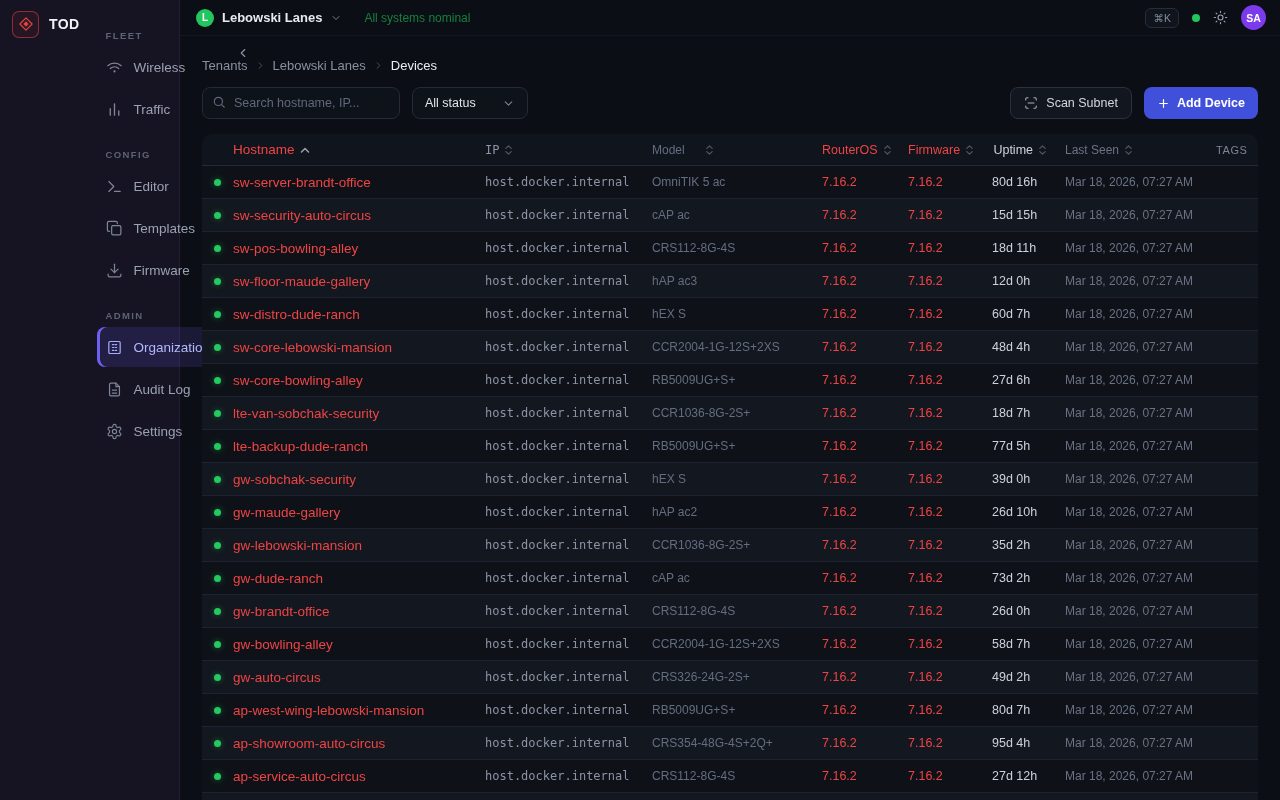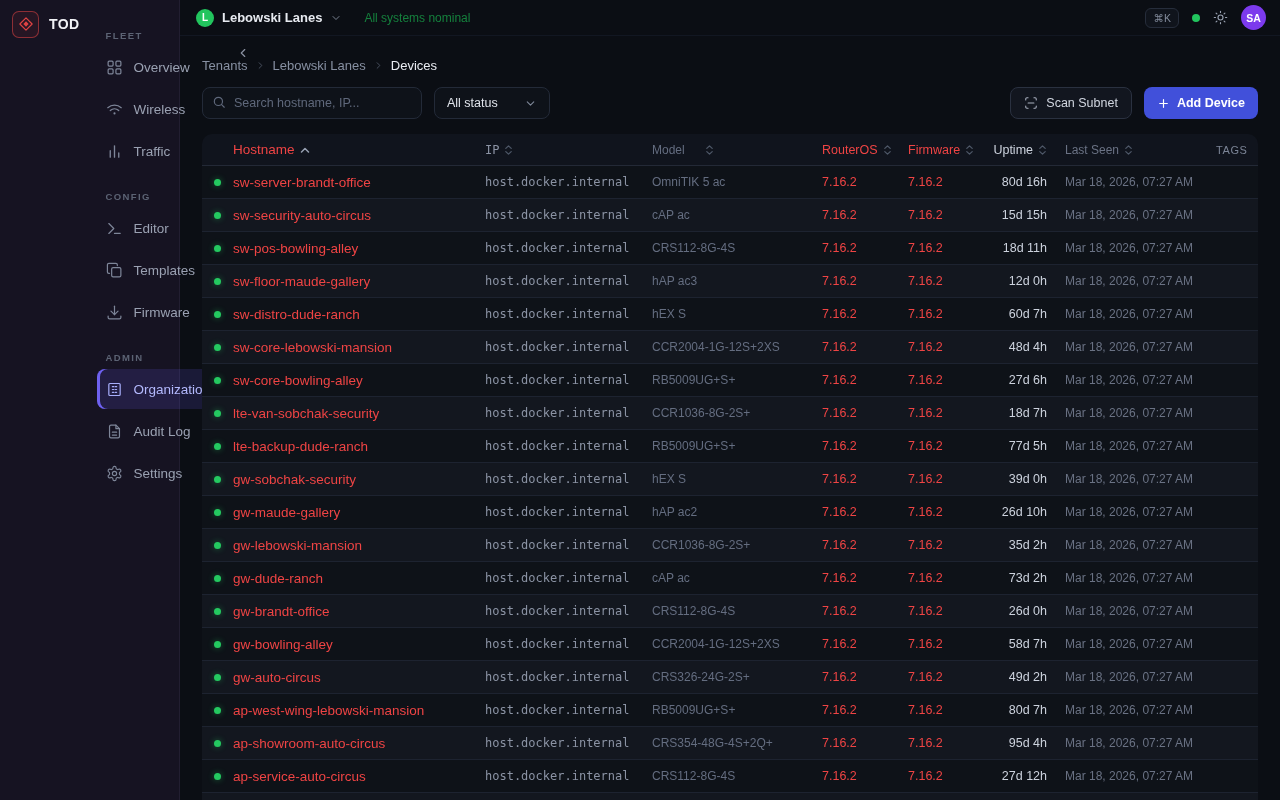--- a/index.html
+++ b/index.html
@@ -78,21 +78,21 @@
   }
 
   main { flex:1; padding:22px 22px 0; min-width:0; }
 
   .breadcrumb { display:flex; align-items:center; gap:7px; font-size:13px; color:#8790a2; }
   .breadcrumb .crumb { cursor:pointer; }
   .breadcrumb .sep { display:flex; color:#4b5363; }
   .breadcrumb .current { color:#e9ecf2; }
 
   .toolbar { display:flex; align-items:center; gap:12px; margin-top:14px; }
-  .search { position:relative; width:220px; }
+  .search { position:relative; width:198px; }
   .search input {
     width:100%; height:32px; background:#0e1219; border:1px solid #232a38;
     border-radius:8px; color:#dfe3ea; font-size:12.5px; padding:0 10px 0 31px;
     outline:none; font-family:inherit;
   }
   .search input::placeholder { color:#5f687b; }
   .search .sicon { position:absolute; left:10px; top:8px; color:#5f687b; display:flex; }
   .select {
     height:32px; display:flex; align-items:center; gap:26px; padding:0 12px;
     background:#0e1219; border:1px solid #232a38; border-radius:8px;
@@ -128,21 +128,21 @@
   .c-tags.th { justify-content:flex-end; padding-right:14px; font-size:11px; letter-spacing:.6px; cursor:default; }
   .tbody .trow { height:33px; border-bottom:1px solid #1d2330; cursor:pointer; }
   .tbody .trow:nth-child(odd) { background:#0e1218; }
   .tbody .trow:nth-child(even) { background:#13171f; }
   .c-dot { display:flex; justify-content:center; }
   .dot { width:7px; height:7px; border-radius:50%; background:#24c960; box-shadow:0 0 6px rgba(36,201,96,.45); }
   .c-host { font-size:13.5px; color:#ef4444; font-weight:500; }
   .c-ip { font-family:"DejaVu Sans Mono",monospace; font-size:12px; color:#8b93a4; }
   .c-model { font-size:12px; color:#646d80;gap:20px; }
   .c-os, .c-fw { font-size:12.5px; color:#ef4444; }
-  .c-up { font-size:12.5px; color:#ccd2dd; text-align:right; padding-right:18px; }
+  .c-up { font-size:12.5px; color:#ccd2dd; text-align:left; padding-right:18px; }
   .c-seen { font-size:12px; color:#6a7284; }
   .partial-row { height:9px; background:#13171f; }
 </style>
 </head>
 <body>
 
 <div class="app">
 
   <aside class="sidebar">
     <div class="side-header">
@@ -151,31 +151,20 @@
           <path d="M12 2.8 21.2 12 12 21.2 2.8 12Z"></path>
           <path d="M12 8 16 12 12 16 8 12Z" fill="#e04343" stroke="none"></path>
         </svg>
       </div>
       <div class="app-name">TOD</div>
     </div>
 
     <nav>
       <div class="section-label">FLEET</div>
 
-      <div class="nav-item">
-        <span class="nav-icon">
-          <svg width="17" height="17" viewBox="0 0 24 24" fill="none" stroke="currentColor" stroke-width="1.7" stroke-linecap="round" stroke-linejoin="round">
-            <rect x="3" y="3" width="7" height="7" rx="1.5"></rect>
-              <rect x="14" y="3" width="7" height="7" rx="1.5"></rect>
-            <rect x="3" y="14" width="7" height="7" rx="1.5"></rect>
-              <rect x="14" y="14" width="7" height="7" rx="1.5"></rect>
-          </svg>
-        </span>
-        <span>Overview</span>
-      </div>
 
       <div class="nav-item">
         <span class="nav-icon">
           <svg width="17" height="17" viewBox="0 0 24 24" fill="none" stroke="currentColor" stroke-width="1.7" stroke-linecap="round">
             <path d="M2.5 9.5C8 4.7 16 4.7 21.5 9.5"></path>
               <path d="M6 13.5c3.5-3 8.5-3 12 0"></path>
             <circle cx="12" cy="17.5" r="1.5" fill="currentColor" stroke="none"></circle>
           </svg>
         </span>
         <span>Wireless</span>

